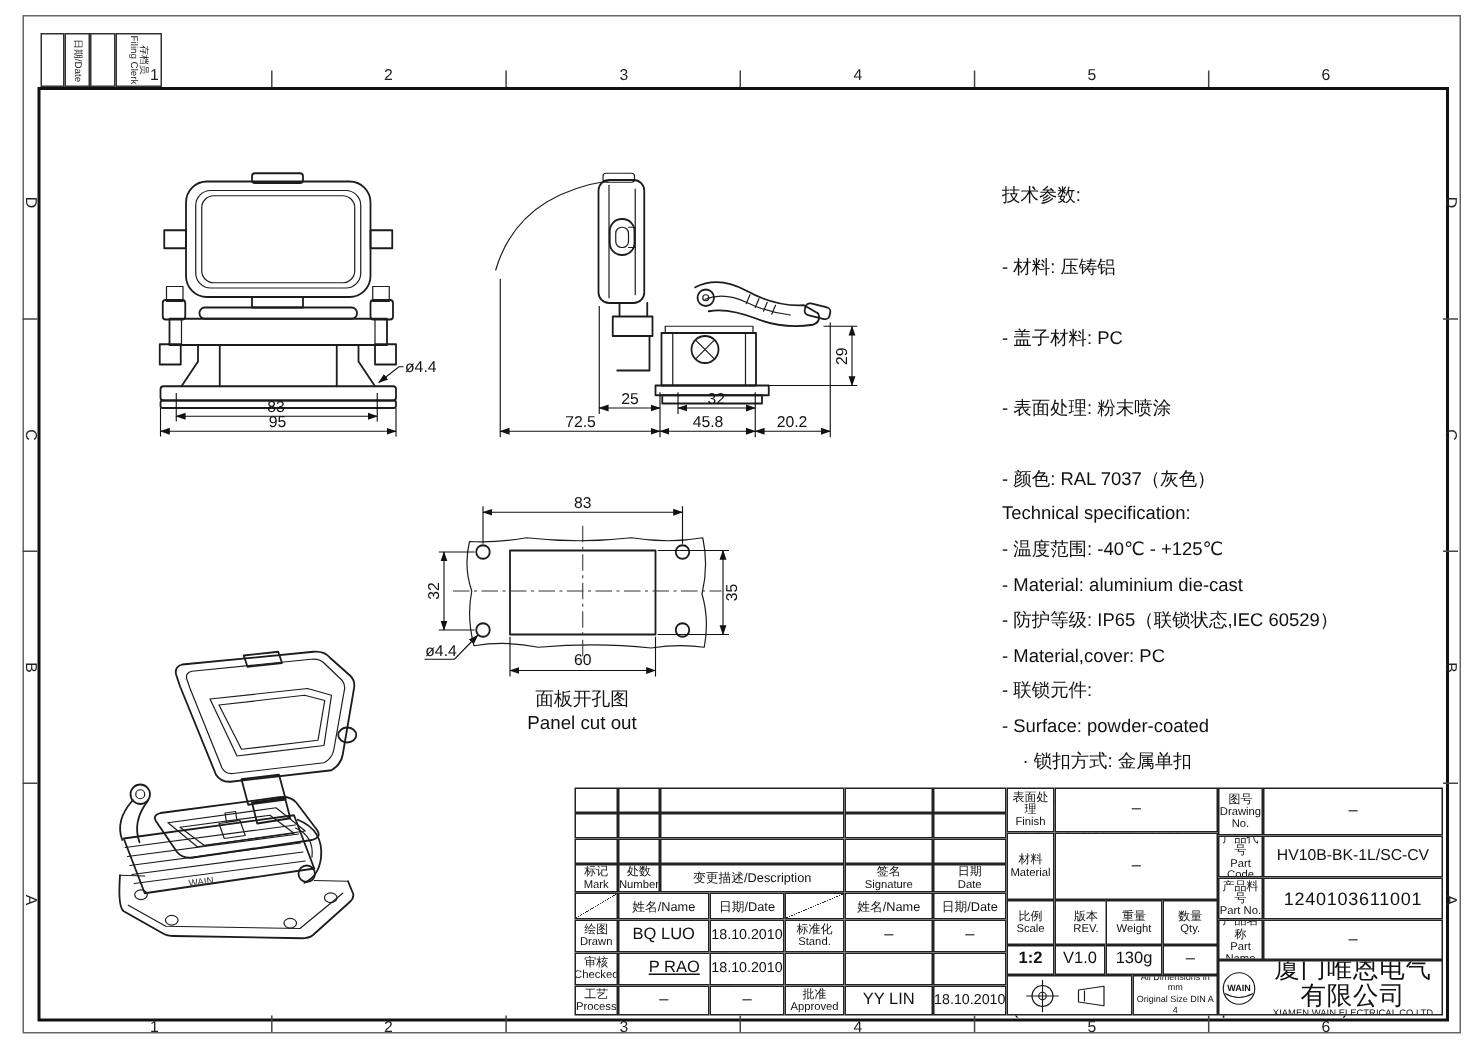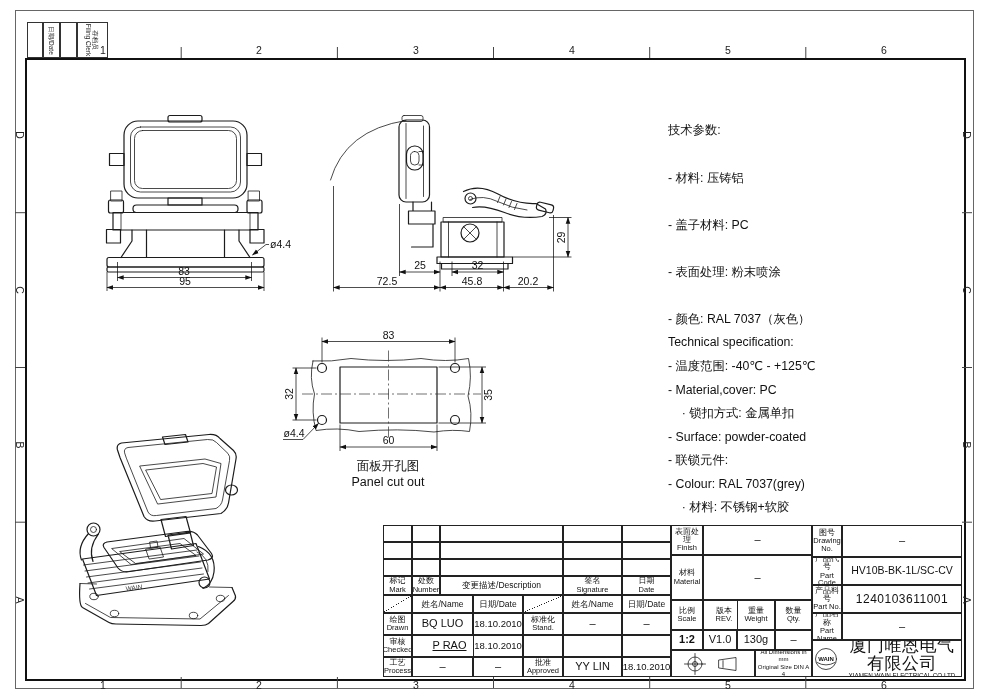--- a/index.html
+++ b/index.html
@@ -81,28 +81,30 @@
     </div>
   </div>
 
   <div class="abs spec" style="left:668px;top:92px;">
     <div>技术参数:</div>
     <div>- 材料: 压铸铝</div>
     <div>- 盖子材料: PC</div>
     <div>- 表面处理: 粉末喷涂</div>
     <div>- 颜色: RAL 7037（灰色）</div>
     <div>- 温度范围: -40℃ - +125℃</div>
+    <div>- 防护等级: IP65（联锁状态,IEC 60529）</div>
+    <div>- 联锁元件:</div>
     <div>    · 锁扣方式: 金属单扣</div>
-    <div>- 联锁元件:</div>
     <div>    · 材料: 不锈钢+软胶</div>
     <div>- 密封元件: NBR</div>
     <div>- 出线方向: 底部出线</div>
   </div>
   <div class="abs spec" style="left:668px;top:304px;">
     <div>Technical specification:</div>
+    <div>- Material: aluminium die-cast</div>
     <div>- Material,cover: PC</div>
     <div>- Surface: powder-coated</div>
     <div>- Colour: RAL 7037(grey)</div>
     <div>- Temperature range: -40℃ - +125℃</div>
     <div>- Degree of protection: IP65</div>
     <div>  (acc.to IEC 60529 for coupled connector)</div>
     
     
     
     

